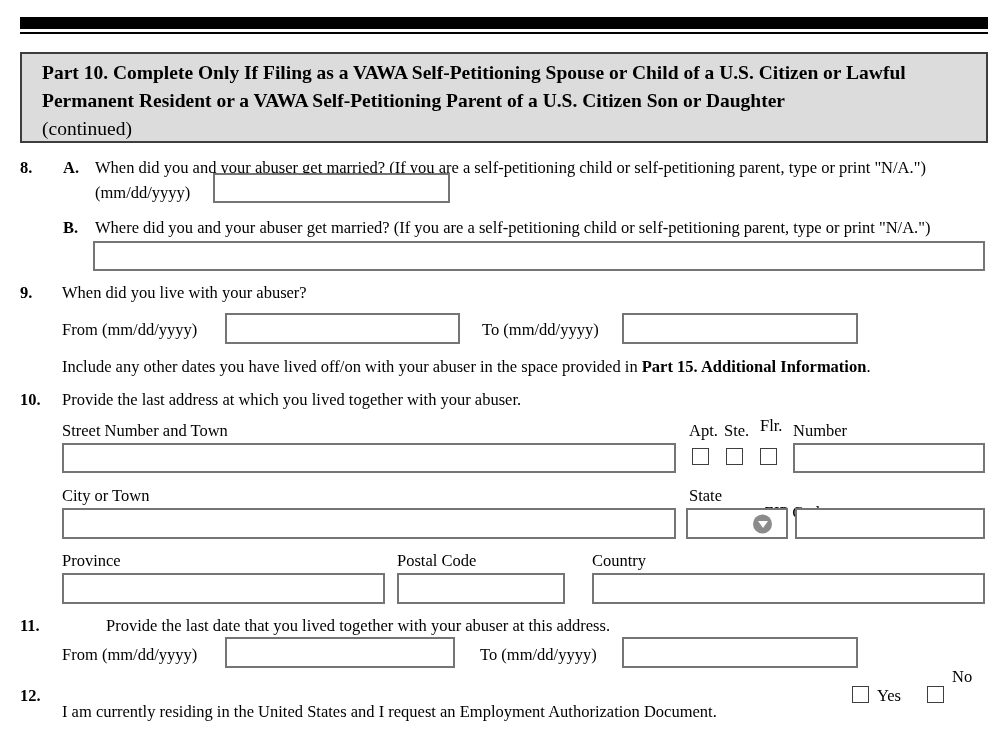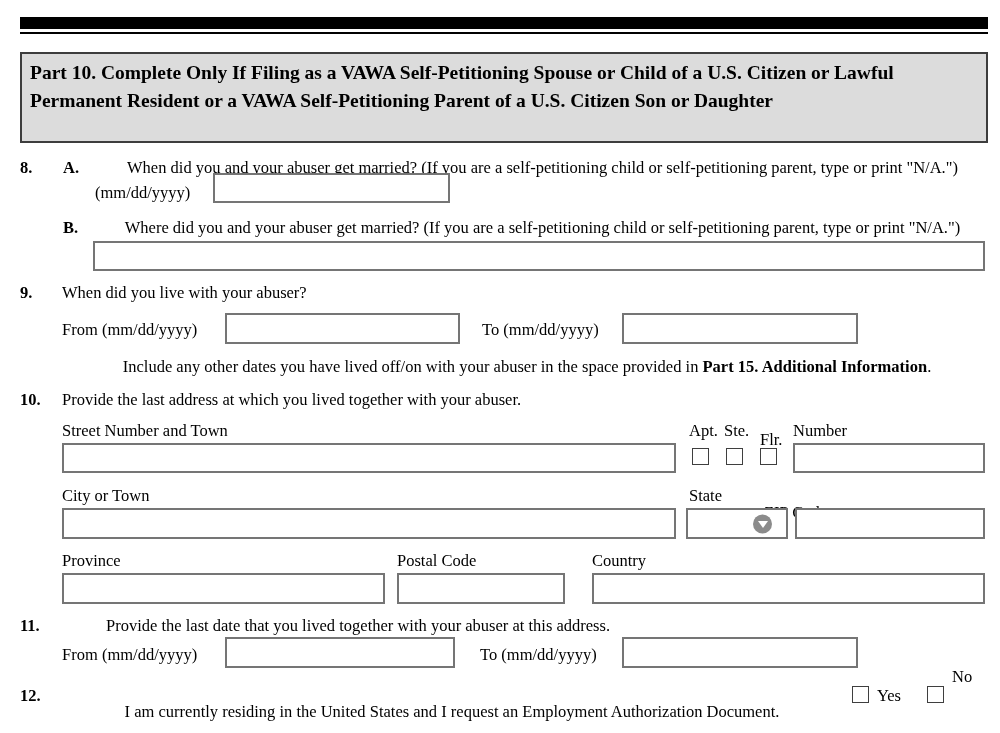--- a/index.html
+++ b/index.html
@@ -13,29 +13,29 @@
   }
   .abs { position: absolute; }
 
   .black-bar { left: 20px; top: 17px; width: 968px; height: 12px; background: #000; }
   .thin-line { left: 20px; top: 32px; width: 968px; height: 2px; background: #000; }
 
   .part-header {
     left: 20px; top: 52px; width: 968px; height: 91px;
     background: #dcdcdc;
     border: 2px solid #3d3d3d;
-    padding: 5px 8px 0 8px;
+    padding: 5px 8px 0 20px;
     font-size: 19.5px;
     line-height: 28px;
   }
   .part-header .bold { font-weight: bold; }
 
   .q-num { font-weight: bold; font-size: 16.5px; }
   .q-letter { font-weight: bold; font-size: 16.5px; }
-  .q-text { font-size: 16.5px; text-align: center; }
+  .q-text { font-size: 16.5px; }
   .field-label { font-size: 16.5px; }
 
   .input-box {
     border: 2px solid #757575;
     background: #fff;
     position: absolute;
     font-size: 15px;
     font-family: "Liberation Serif", serif;
     padding: 0 6px;
     outline: none;
@@ -76,20 +76,21 @@
   .bold { font-weight: bold; }
 </style>
 </head>
 <body>
 
 <div class="abs black-bar"></div>
 <div class="abs thin-line"></div>
 
 <div class="abs part-header">
   <span class="bold">Part 10.  Complete Only If Filing as a VAWA Self-Petitioning Spouse or Child of a U.S. Citizen or Lawful Permanent Resident or a VAWA Self-Petitioning Parent of a U.S. Citizen Son or Daughter</span>
+  <div>(continued)</div>
 </div>
 
 <div class="abs q-num" style="left:20px; top:158px;">8.</div>
 <div class="abs q-letter" style="left:63px; top:158px;">A.</div>
 <div class="abs q-text" style="left:95px; top:158px; width:895px;">When did you and your abuser get married?  (If you are a self-petitioning child or self-petitioning parent, type or print "N/A.")</div>
 <div class="abs field-label" style="left:95px; top:183px;">(mm/dd/yyyy)</div>
 <input class="input-box" style="left: 213px; top: 173px; width: 237px; height: 30px;">
 
 <div class="abs q-letter" style="left:63px; top:218px;">B.</div>
 <div class="abs q-text" style="left:95px; top:218px; width:895px;">Where did you and your abuser get married?  (If you are a self-petitioning child or self-petitioning parent, type or print "N/A.")</div>
@@ -104,21 +105,21 @@
 <div class="abs q-text" style="left:62px; top:357px; width:930px;">
   <span>Include any other dates you have lived off/on with your abuser in the space provided in </span><span class="bold">Part 15. Additional Information</span><span>.</span>
 </div>
 
 <div class="abs q-num" style="left:20px; top:390px;">10.</div>
 <div class="abs q-text" style="left:62px; top:390px;">Provide the last address at which you lived together with your abuser.</div>
 
 <div class="abs field-label" style="left:62px; top:421px;">Street Number and Town</div>
 <div class="abs field-label" style="left:689px; top:421px;">Apt.</div>
 <div class="abs field-label" style="left:724px; top:421px;">Ste.</div>
-<div class="abs field-label" style="left:760px; top:430px;">Flr.</div>
+<div class="abs field-label" style="left:760px; top:416px;">Flr.</div>
 <div class="abs field-label" style="left:793px; top:421px;">Number</div>
 <input class="input-box" style="left: 62px; top: 443px; width: 614px; height: 30px;">
 <div class="checkbox" style="left:692px; top:448px;"></div>
 <div class="checkbox" style="left:726px; top:448px;"></div>
 <div class="checkbox" style="left:760px; top:448px;"></div>
 <input class="input-box" style="left: 793px; top: 443px; width: 192px; height: 30px;">
 
 <div class="abs field-label" style="left:62px; top:486px;">City or Town</div>
 <div class="abs field-label" style="left:689px; top:486px;">State</div>
 <div class="abs field-label" style="left:764px; top:486px;margin-top:17px;">ZIP Code</div>

